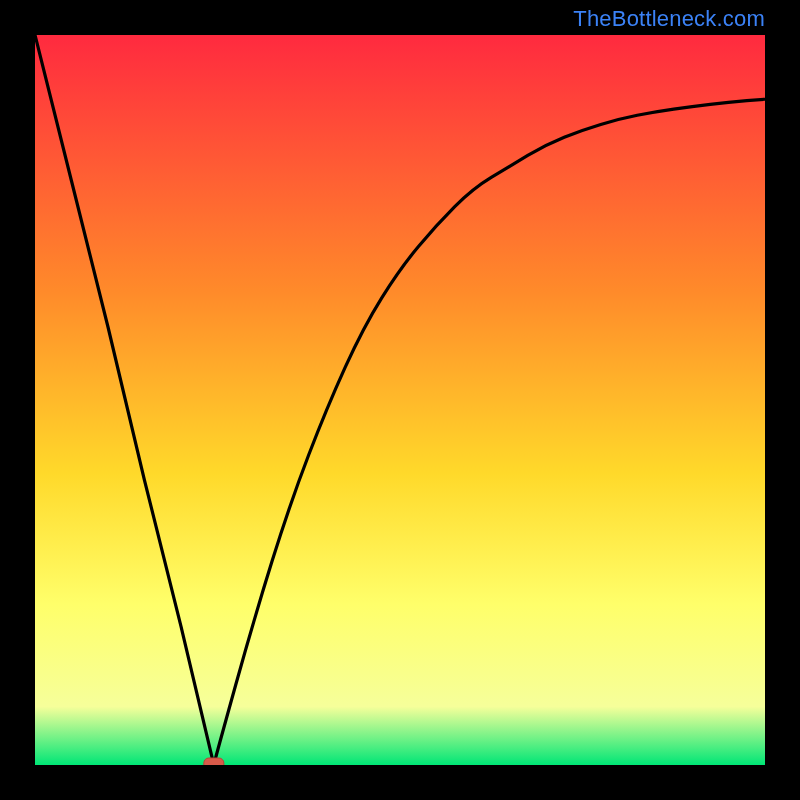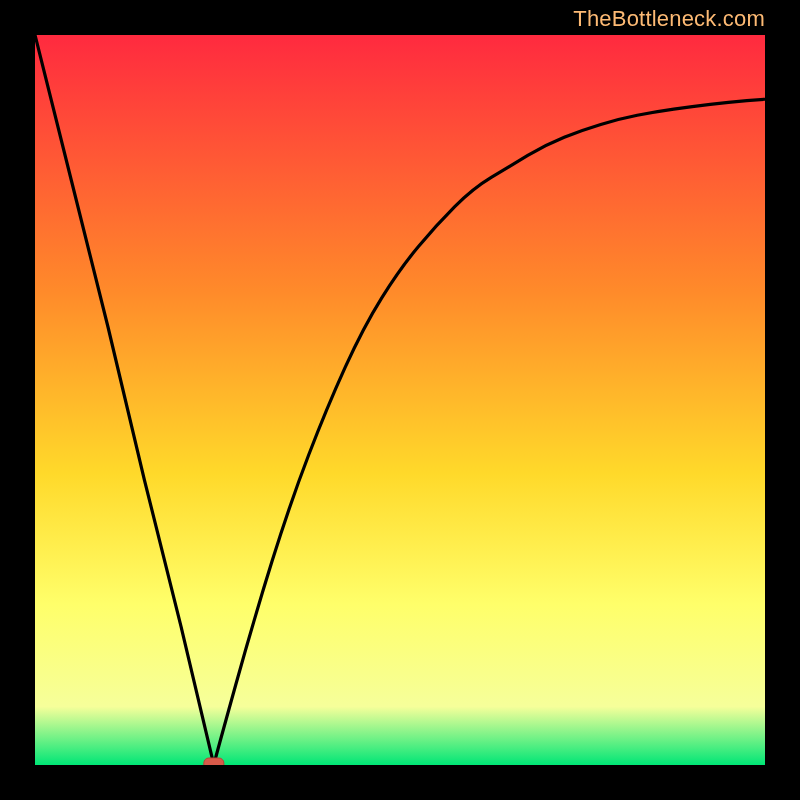--- a/index.html
+++ b/index.html
@@ -16,21 +16,21 @@
     width: 800px;
     height: 800px;
     background: #000;
   }
   .plot {
     position: absolute;
     box-sizing: border-box;
   }
   .watermark {
     position: absolute;
-    color: #fdba74;
+    color: #3b82f6;
     font-size: 22px;
     font-weight: 500;
     letter-spacing: 0.2px;
   }
   svg {
     display: block;
   }
 </style>
 </head>
 <body>

